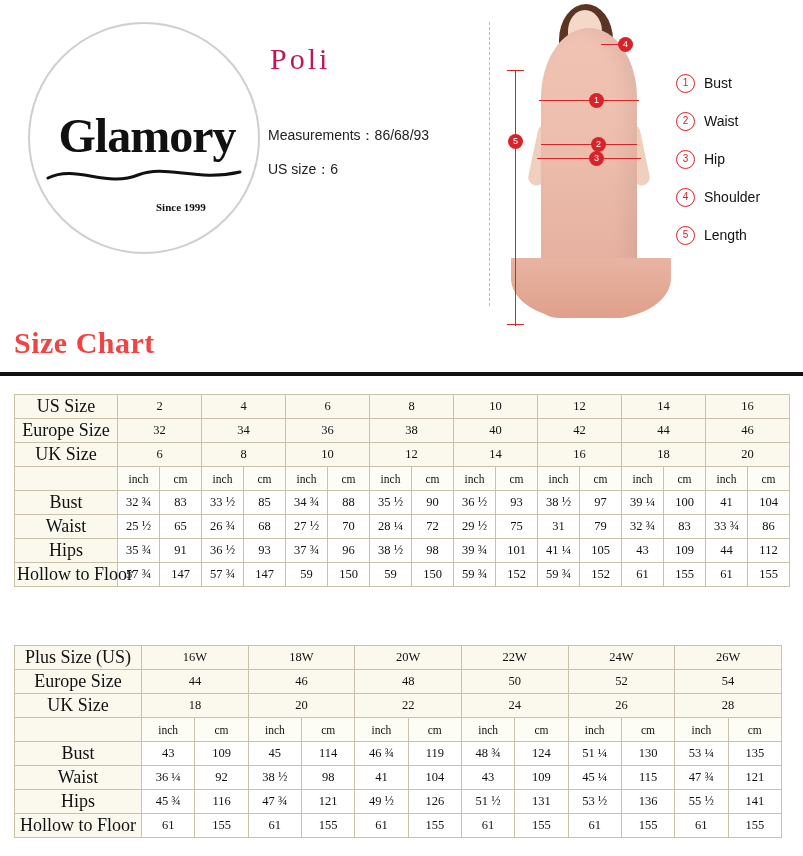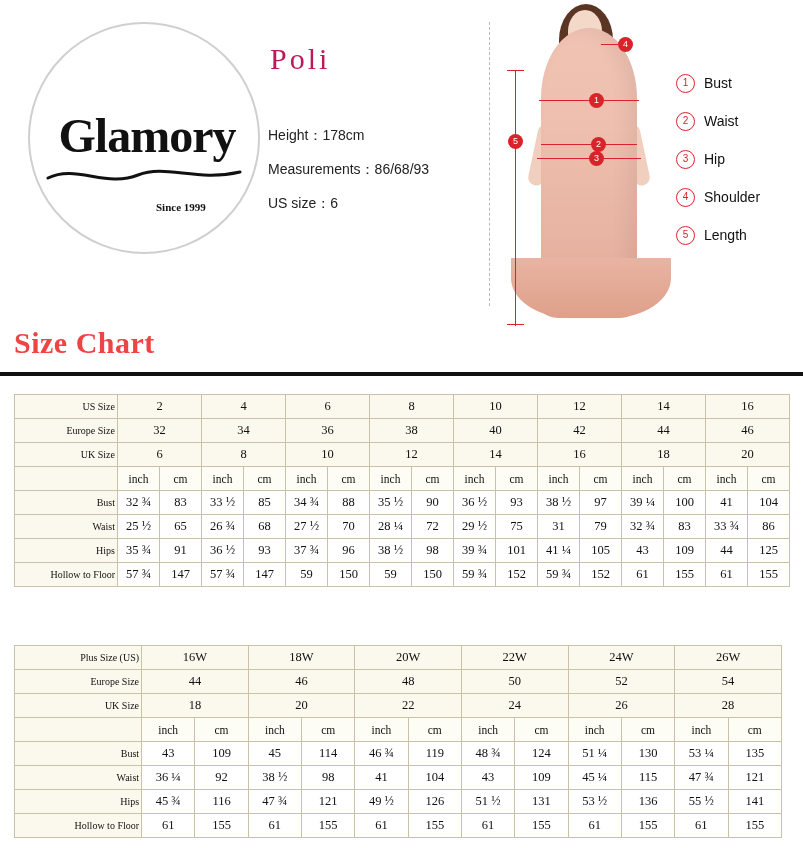--- a/index.html
+++ b/index.html
@@ -247,23 +247,23 @@
   }
   table td, table th {
     border: 1px solid #c9c2a8;
     text-align: center;
     height: 23px;
     padding: 0 2px;
     font-weight: normal;
     white-space: nowrap;
   }
   .rowlabel {
-    text-align: right;
+    text-align: center;
     background: #fbf9ee;
-    font-size: 10px;
+    font-size: 18px;
   }
   .hdr-cell { background: #fbf9ee; }
   .unit-cell { background: #fdfdf6; font-size: 11.5px; }
 
   #table1 {
     position: absolute;
     left: 14px;
     top: 394px;
     width: 775px;
   }
@@ -291,23 +291,20 @@
     <div class="logo-circle"></div>
     <div class="logo-text">Glamory</div>
     <svg class="logo-swoosh" viewBox="0 0 196 26">
       <path d="M2 16 C 30 2, 60 26, 92 13 C 120 2, 150 20, 194 10" stroke="#111" stroke-width="3" fill="none" stroke-linecap="round"></path>
     </svg>
     <div class="logo-since">Since 1999</div>
   </div>
 
   <div class="name-title">Poli</div>
   <div class="meas">
-    <div>
-      <span>Height：</span><span>178cm</span>
-    </div>
     <div>
       <span>Measurements：</span><span>86/68/93</span>
     </div>
     <div>
       <span>US size：</span><span>6</span>
     </div>
   </div>
 
   <div class="vdash"></div>
 
@@ -467,21 +464,21 @@
         <td>96</td>
         <td>38 ½</td>
         <td>98</td>
         <td>39 ¾</td>
         <td>101</td>
         <td>41 ¼</td>
         <td>105</td>
         <td>43</td>
         <td>109</td>
         <td>44</td>
-        <td>125</td>
+        <td>112</td>
       </tr>
       <tr>
         <td class="rowlabel">Hollow to Floor</td>
         <td>57 ¾</td>
         <td>147</td>
         <td>57 ¾</td>
         <td>147</td>
         <td>59</td>
         <td>150</td>
         <td>59</td>

